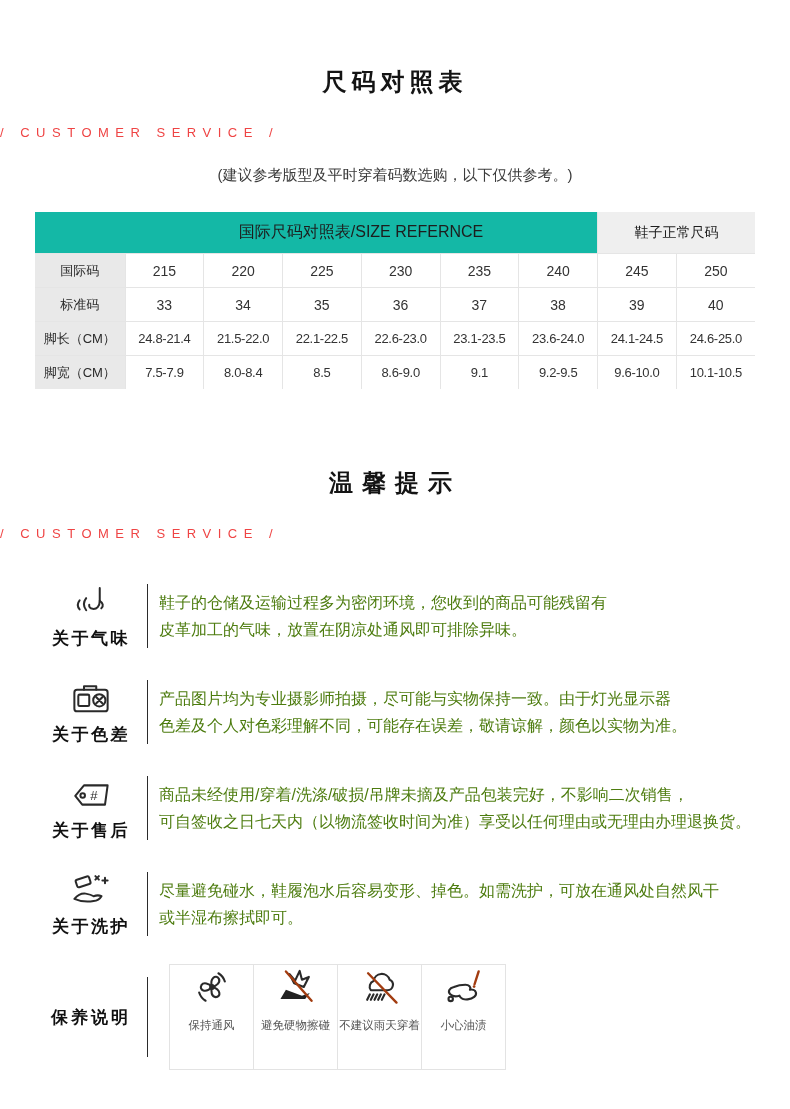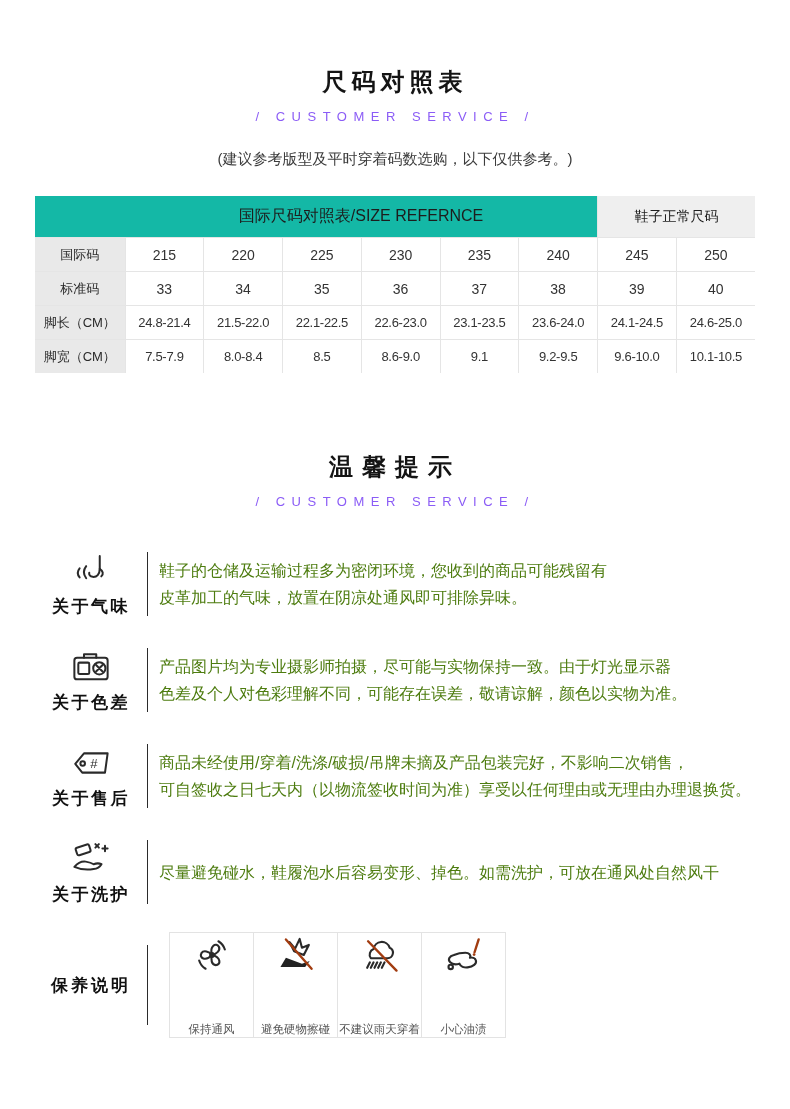--- a/index.html
+++ b/index.html
@@ -3,21 +3,21 @@
 <meta charset="utf-8">
 <style>
   html,body { margin:0; padding:0; background:#fff; }
   body { font-family:"Liberation Sans","DejaVu Sans",sans-serif; color:#222; }
   .page { width:790px; margin:0 auto; background:#fff; padding-bottom:42px; }
 
   
   .sec-title { text-align:center; font-size:24px; font-weight:bold; color:#141414; letter-spacing:5px; line-height:1; }
   .size-title { padding-top:54px; }
   .tips-title { padding-top:66px; letter-spacing:9px; }
-  .cs-line { text-align:center; font-size:13px; color:#8b5cf6; letter-spacing:6.5px; line-height:1; }
+  .cs-line { text-align:left; font-size:13px; color:#ef4444; letter-spacing:6.5px; margin-top:32px; line-height:1; }
   .note { text-align:center; font-size:15px; color:#3c3c3c; margin-top:28px; line-height:1; }
 
   
   .size-table { width:720px; margin:30px auto 0; border-collapse:collapse; table-layout:fixed; border-style:hidden; }
   .size-table td { border:1px solid #e5e5e5; text-align:center; color:#333; padding:0; }
   .size-table .th-left  { background:#14b8a6; font-size:16px; height:41px; padding-left:90px; color:#1d1d1d; }
   .size-table .th-right { background:#efefef; font-size:14px; color:#1d1d1d; }
   .size-table .lbl { background:#e9e9e9; font-size:13px; height:33px; color:#2a2a2a; }
   .size-table .val { background:#ffffff; font-size:14px; }
   .size-table tr.range td.val { font-size:13px; letter-spacing:-0.3px; }
@@ -30,21 +30,21 @@
   .tip-left svg { width:42px; height:42px; display:block; }
   .tip-label { font-size:17px; font-weight:bold; color:#101010; letter-spacing:2.5px; margin-top:3px; white-space:nowrap; }
   .tip-sep { width:1px; height:64px; background:#2b2b2b; flex:none; }
   .tip-text { margin-left:11px; font-size:16px; color:#4d7c0f; line-height:27px; white-space:nowrap; }
 
   
   .care { display:flex; align-items:center; width:720px; margin:16px auto 0; }
   .care-left { width:112px; flex:none; text-align:center; font-size:17px; font-weight:bold; letter-spacing:3px; color:#101010; }
   .care-sep { width:1px; height:80px; background:#2b2b2b; flex:none; }
   .care-boxes { display:flex; margin-left:21px; }
-  .care-box { width:83px; height:104px; border:1px solid #e3e3e3; margin-left:-1px; display:flex; flex-direction:column; align-items:center; justify-content:space-between; background:#fff; }
+  .care-box { width:83px; height:104px; border:1px solid #e3e3e3; margin-left:-1px; display:flex; flex-direction:column; align-items:center; justify-content:flex-start; background:#fff; }
   .care-box:first-child { margin-left:0; }
   .care-box svg { width:44px; height:44px; display:block; }
   .care-box-label { font-size:11.5px; color:#555; margin-top:9px; white-space:nowrap; }
 
   .ic { stroke:#2a2a2a; stroke-width:2.3; fill:none; stroke-linecap:round; stroke-linejoin:round; }
   .ic-fill { fill:#222; stroke:none; }
   .slash { stroke:#a23c10; stroke-width:2.6; stroke-linecap:round; }
 </style>
 </head>
 <body>
@@ -184,20 +184,21 @@
             <rect class="ic" x="7" y="9" width="16" height="9" rx="2" transform="rotate(-18 15 13.5)"></rect>
             <path class="ic" d="M5,33 q6,-7 13,-6 q6,1 9,3 q5,-2 9,0 q-3,5 -9,5.5 q-12,2 -22,-2.5 z"></path>
             <path class="ic" d="M29,7 l4,4 M33,7 l-4,4"></path>
             <path class="ic" d="M40,9 v6 M37,12 h6"></path>
           </svg>
           <div class="tip-label">关于洗护</div>
         </div>
         <div class="tip-sep"></div>
         <div class="tip-text">
           <div>尽量避免碰水，鞋履泡水后容易变形、掉色。如需洗护，可放在通风处自然风干</div>
+          <div>或半湿布擦拭即可。</div>
         </div>
       </div>
     </div>
 
     <div class="care">
       <div class="care-left">保养说明</div>
       <div class="care-sep"></div>
       <div class="care-boxes">
 
         <div class="care-box">

